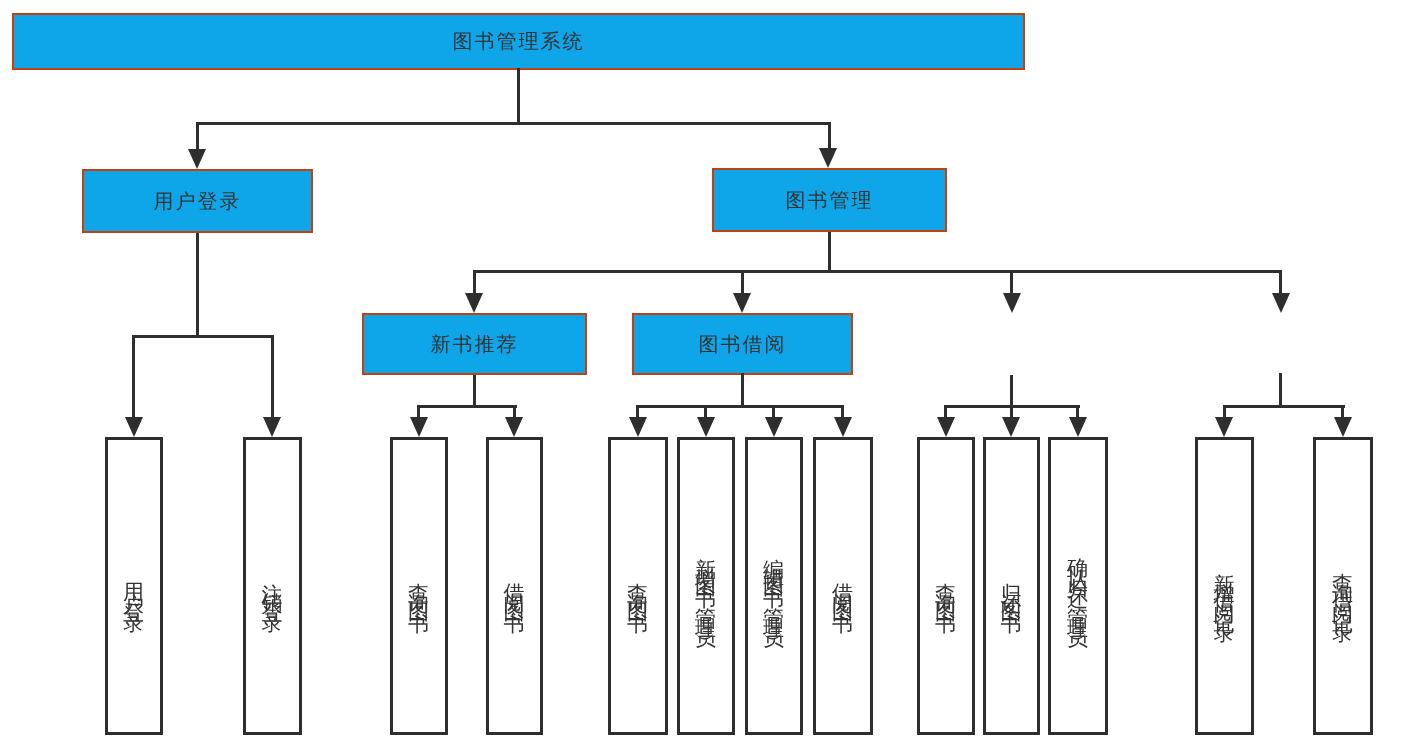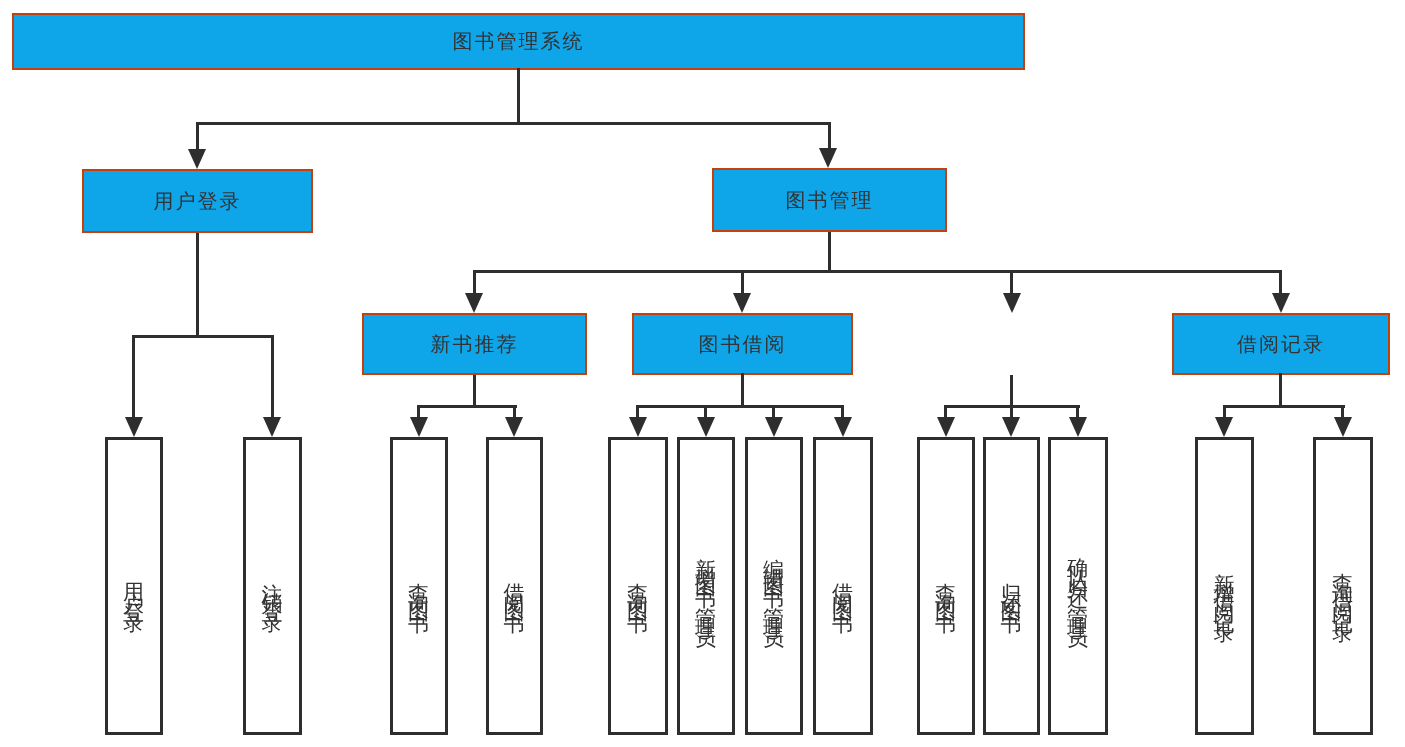--- a/index.html
+++ b/index.html
@@ -101,23 +101,20 @@
 
   <div class="box" style="left:362px; top:313px; width:225px; height:62px;">
     <span class="lbl">新书推荐</span>
   </div>
 
   <div class="box" style="left:632px; top:313px; width:221px; height:62px;">
     <span class="lbl">图书借阅</span>
   </div>
 
 
-  <div class="box" style="left:1172px; top:313px; width:218px; height:62px;">
-    <span class="lbl">借阅记录</span>
-  </div>
 
   <div class="vbox" style="left:105px; top:437px; width:58px; height:298px;">
     <span class="vlbl">用户登录</span>
   </div>
   <div class="vbox" style="left:243px; top:437px; width:59px; height:298px;">
     <span class="vlbl">注销登录</span>
   </div>
 
   <div class="vbox" style="left:390px; top:437px; width:58px; height:298px;">
     <span class="vlbl">查询图书</span>

